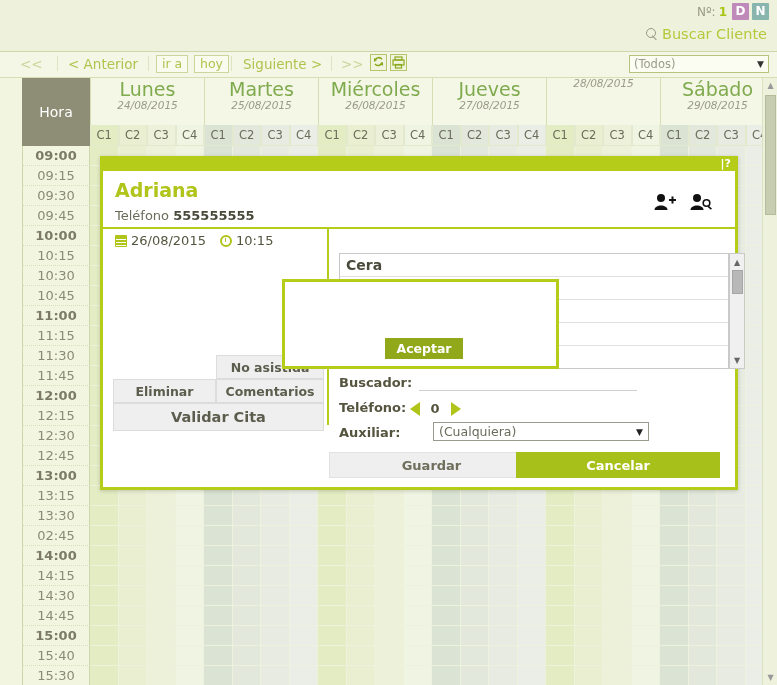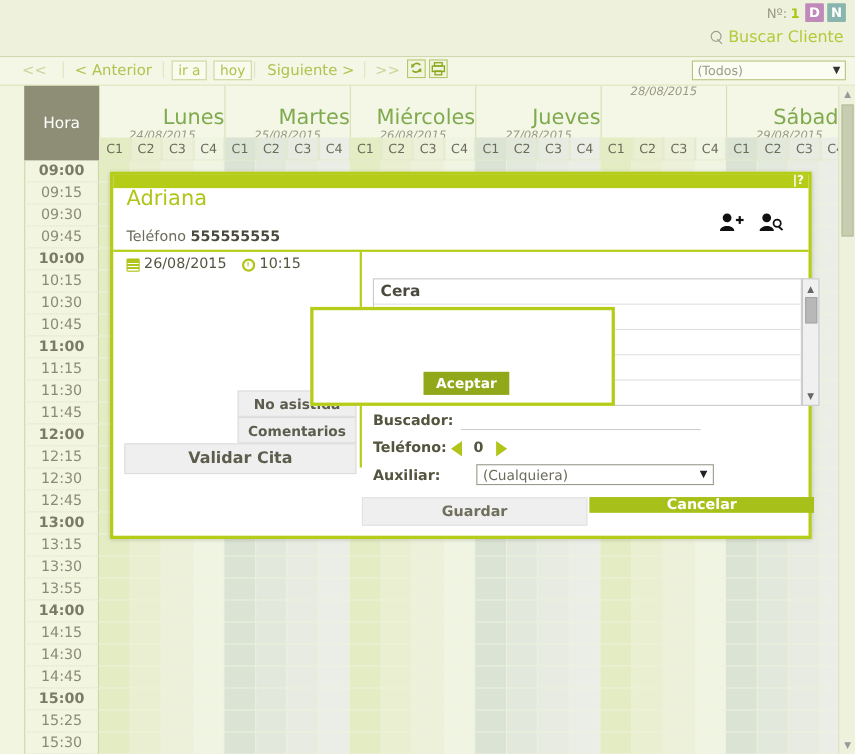--- a/index.html
+++ b/index.html
@@ -95,21 +95,21 @@
   #hour-head {
     position: absolute; left: 22px; top: 0; width: 68px; height: 68px;
     background: #8e8e76; color:#fff; font-size:14px;
     display:flex; align-items:center; justify-content:center;
   }
   .day-head {
     position: absolute; top: 0; height: 47px;
     background: #f4f7e6; border-left: 1px solid #d6dfb4;
     text-align:center;
   }
-  .day-head .dname { font-size: 19px; color:#7faa4e; margin-top:18px;text-align:right; }
+  .day-head .dname { font-size: 19px; color:#7faa4e; margin-top:0; }
   .day-head .ddate { font-size: 10.5px; color:#9a9a86; margin-top:-1px;font-style:italic; }
   .cab {
     position:absolute; top:47px; height:21px;
     font-size:11.5px; color:#6b6b5a; text-align:center; line-height:21px;
     border:1px solid #e3e9cc; border-top:none;
   }
   .slot-row { position:absolute; left:0; width:777px; height:20px; }
   .timecell {
     position:absolute; left:22px; width:68px; height:20px;
     text-align:center; font-size:13px; color:#8a8a78;
@@ -150,22 +150,22 @@
   }
   #dlg-titlebar {
     position:absolute; left:0; top:0; width:100%; height:12px;
     background:#b5cc19;
   }
   #dlg-help {
     position:absolute; right:4px; top:-2px;
     font-size:11px; color:#fff; font-weight:700; cursor:pointer;
   }
   #client-name {
-    position:absolute; left:12px; top:10px;
-    font-size:19px; font-weight:400; color:#b0c419;
+    position:absolute; left:12px; top:20px;
+    font-size:19px; font-weight:700; color:#b0c419;
   }
   #client-phone {
     position:absolute; left:12px; top:49px;
     font-size:13px; color:#6b6b5a;
   }
   #client-phone b { color:#4a4a3c; }
   .person-ico {
     position:absolute; top:33px; width:24px; height:20px; cursor:pointer;
   }
   #ico-add { right:58px; }
@@ -268,21 +268,21 @@
   #auxiliar-select .caret { margin-left:auto; font-size:9px; color:#222; }
 
   
   #btn-guardar {
     position:absolute; left:226px; top:293px; width:205px; height:26px;
     background:#efefef; border:1px solid #e2e2e2;
     font-size:13px; font-weight:700; color:#6f6f5c;
     display:flex; align-items:center; justify-content:center; cursor:pointer;
   }
   #btn-cancelar {
-    position:absolute; left:433px; top:293px; width:204px; height:14px;
+    position:absolute; left:413px; top:293px; width:204px; height:26px;
     background:#a8c11a; border:1px solid #a8c11a;
     font-size:13px; font-weight:700; color:#fff;
     display:flex; align-items:center; justify-content:center; cursor:pointer;
   }
 
   
   #alert-popup {
     position:absolute; left:282px; top:279px; width:277px; height:90px;
     background:#fff; border:3px solid #b5cc19; z-index:50;
   }
@@ -907,21 +907,21 @@
         <div class="cell" style="left: 546px; width: 28.5px; background: rgb(228, 236, 196);"></div>
         <div class="cell" style="left: 574.5px; width: 28.5px; background: rgb(233, 239, 208);"></div>
         <div class="cell" style="left: 603px; width: 28.5px; background: rgb(237, 241, 218);"></div>
         <div class="cell" style="left: 631.5px; width: 28.5px; background: rgb(240, 244, 226);"></div>
         <div class="cell" style="left: 660px; width: 28.5px; background: rgb(219, 227, 212);"></div>
         <div class="cell" style="left: 688.5px; width: 28.5px; background: rgb(226, 232, 220);"></div>
         <div class="cell" style="left: 717px; width: 28.5px; background: rgb(231, 235, 225);"></div>
         <div class="cell" style="left: 745.5px; width: 28.5px; background: rgb(235, 238, 230);"></div>
       </div>
       <div class="slot-row" style="top: 448px;">
-        <div class="timecell">13:55</div>
+        <div class="timecell">02:45</div>
         <div class="cell" style="left: 90px; width: 28.5px; background: rgb(228, 236, 196);"></div>
         <div class="cell" style="left: 118.5px; width: 28.5px; background: rgb(233, 239, 208);"></div>
         <div class="cell" style="left: 147px; width: 28.5px; background: rgb(237, 241, 218);"></div>
         <div class="cell" style="left: 175.5px; width: 28.5px; background: rgb(240, 244, 226);"></div>
         <div class="cell" style="left: 204px; width: 28.5px; background: rgb(219, 227, 212);"></div>
         <div class="cell" style="left: 232.5px; width: 28.5px; background: rgb(226, 232, 220);"></div>
         <div class="cell" style="left: 261px; width: 28.5px; background: rgb(231, 235, 225);"></div>
         <div class="cell" style="left: 289.5px; width: 28.5px; background: rgb(235, 238, 230);"></div>
         <div class="cell" style="left: 318px; width: 28.5px; background: rgb(228, 236, 196);"></div>
         <div class="cell" style="left: 346.5px; width: 28.5px; background: rgb(233, 239, 208);"></div>
@@ -1069,21 +1069,21 @@
         <div class="cell" style="left: 546px; width: 28.5px; background: rgb(228, 236, 196);"></div>
         <div class="cell" style="left: 574.5px; width: 28.5px; background: rgb(233, 239, 208);"></div>
         <div class="cell" style="left: 603px; width: 28.5px; background: rgb(237, 241, 218);"></div>
         <div class="cell" style="left: 631.5px; width: 28.5px; background: rgb(240, 244, 226);"></div>
         <div class="cell" style="left: 660px; width: 28.5px; background: rgb(219, 227, 212);"></div>
         <div class="cell" style="left: 688.5px; width: 28.5px; background: rgb(226, 232, 220);"></div>
         <div class="cell" style="left: 717px; width: 28.5px; background: rgb(231, 235, 225);"></div>
         <div class="cell" style="left: 745.5px; width: 28.5px; background: rgb(235, 238, 230);"></div>
       </div>
       <div class="slot-row" style="top: 568px;">
-        <div class="timecell">15:25</div>
+        <div class="timecell">15:40</div>
         <div class="cell" style="left: 90px; width: 28.5px; background: rgb(228, 236, 196);"></div>
         <div class="cell" style="left: 118.5px; width: 28.5px; background: rgb(233, 239, 208);"></div>
         <div class="cell" style="left: 147px; width: 28.5px; background: rgb(237, 241, 218);"></div>
         <div class="cell" style="left: 175.5px; width: 28.5px; background: rgb(240, 244, 226);"></div>
         <div class="cell" style="left: 204px; width: 28.5px; background: rgb(219, 227, 212);"></div>
         <div class="cell" style="left: 232.5px; width: 28.5px; background: rgb(226, 232, 220);"></div>
         <div class="cell" style="left: 261px; width: 28.5px; background: rgb(231, 235, 225);"></div>
         <div class="cell" style="left: 289.5px; width: 28.5px; background: rgb(235, 238, 230);"></div>
         <div class="cell" style="left: 318px; width: 28.5px; background: rgb(228, 236, 196);"></div>
         <div class="cell" style="left: 346.5px; width: 28.5px; background: rgb(233, 239, 208);"></div>
@@ -1170,20 +1170,21 @@
   <div id="dlg-vdivider"></div>
 
   <div id="appt-date">
     <span class="cal-ico"></span>
     <span>26/08/2015</span>
     <span class="clock-ico"></span>
     <span>10:15</span>
   </div>
 
   <div class="act-btn" id="btn-noasistida">No asistida</div>
+  <div class="act-btn" id="btn-eliminar">Eliminar</div>
   <div class="act-btn" id="btn-comentarios">Comentarios</div>
   <div class="act-btn" id="btn-validar">Validar Cita</div>
 
 
   <div id="svc-list">
     <div class="row">Cera</div>
     <div class="row sub">Depi Axilas</div>
     <div class="row"></div>
     <div class="row"></div>
     <div class="row"></div>

